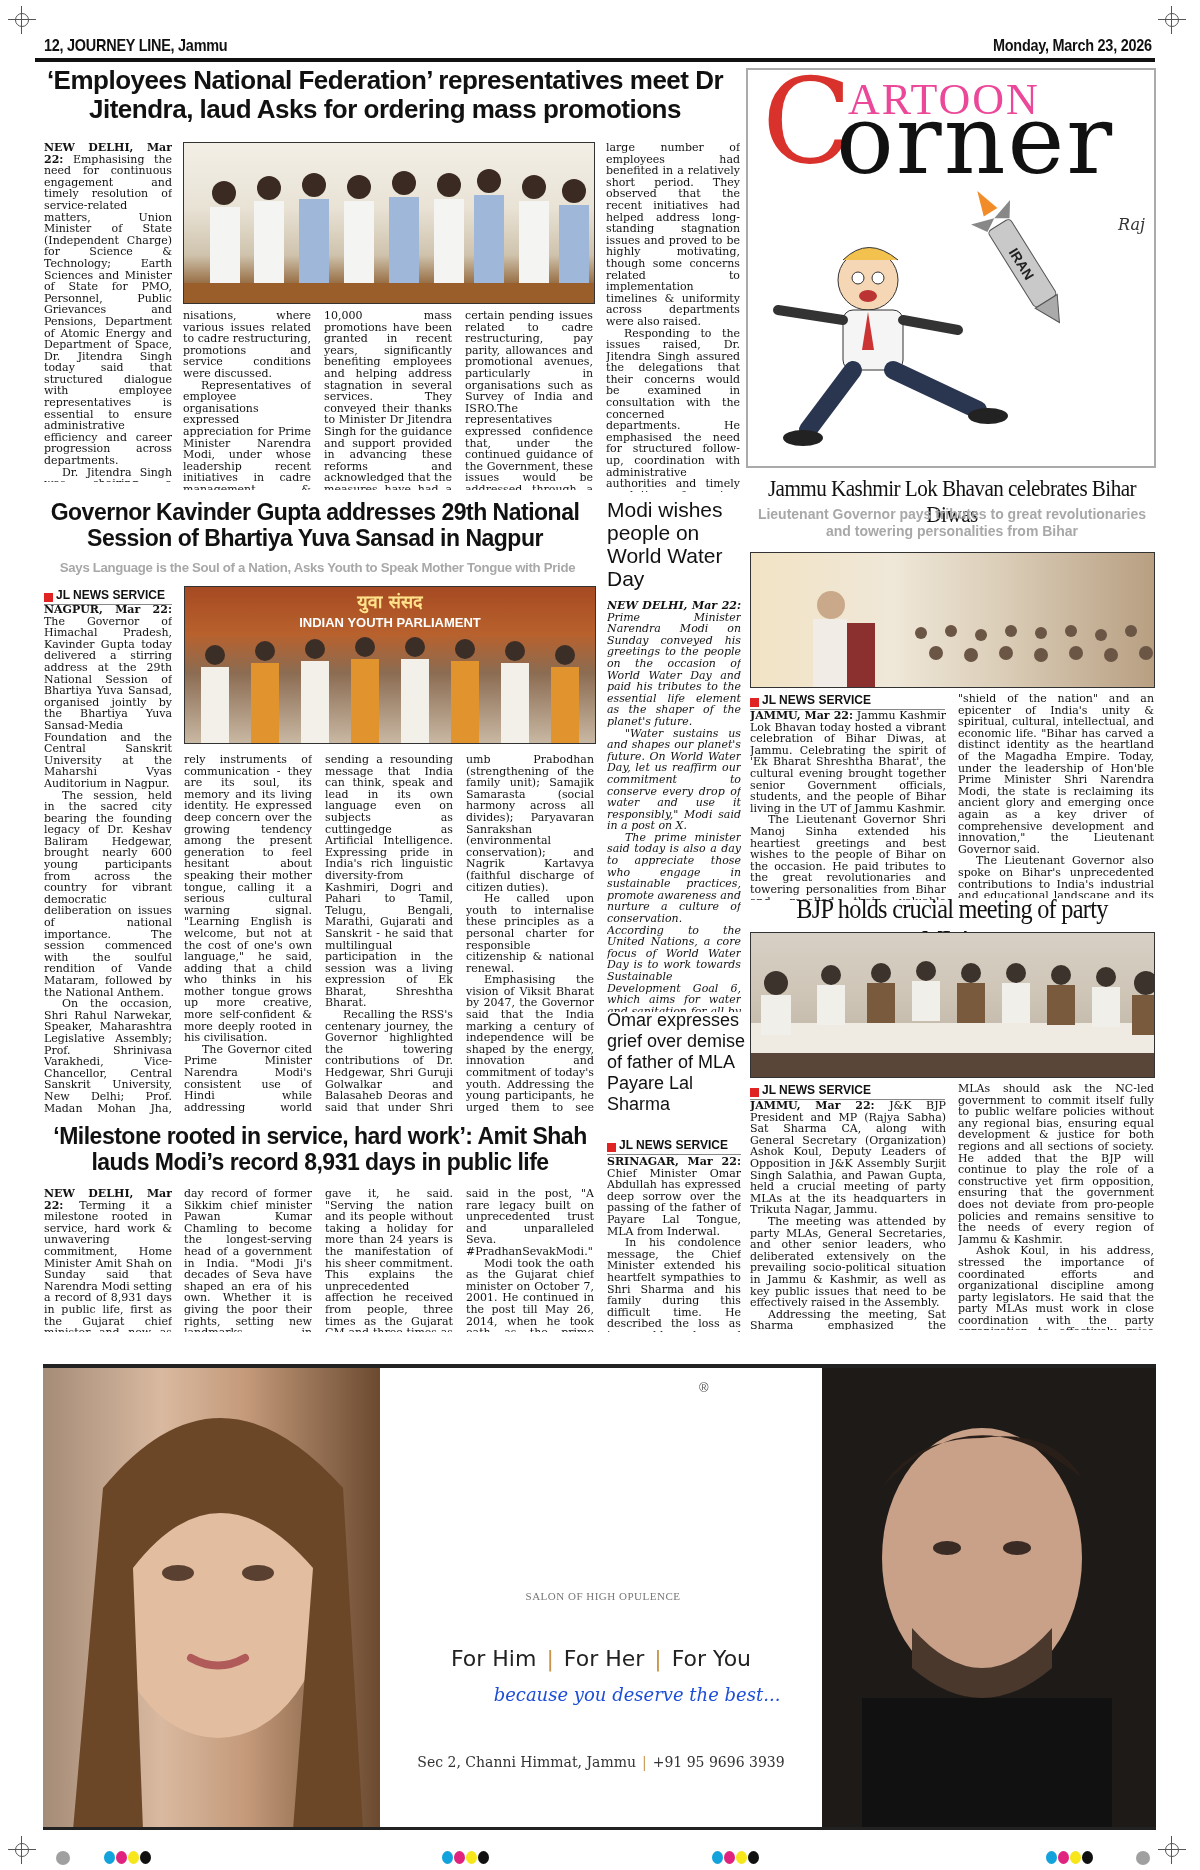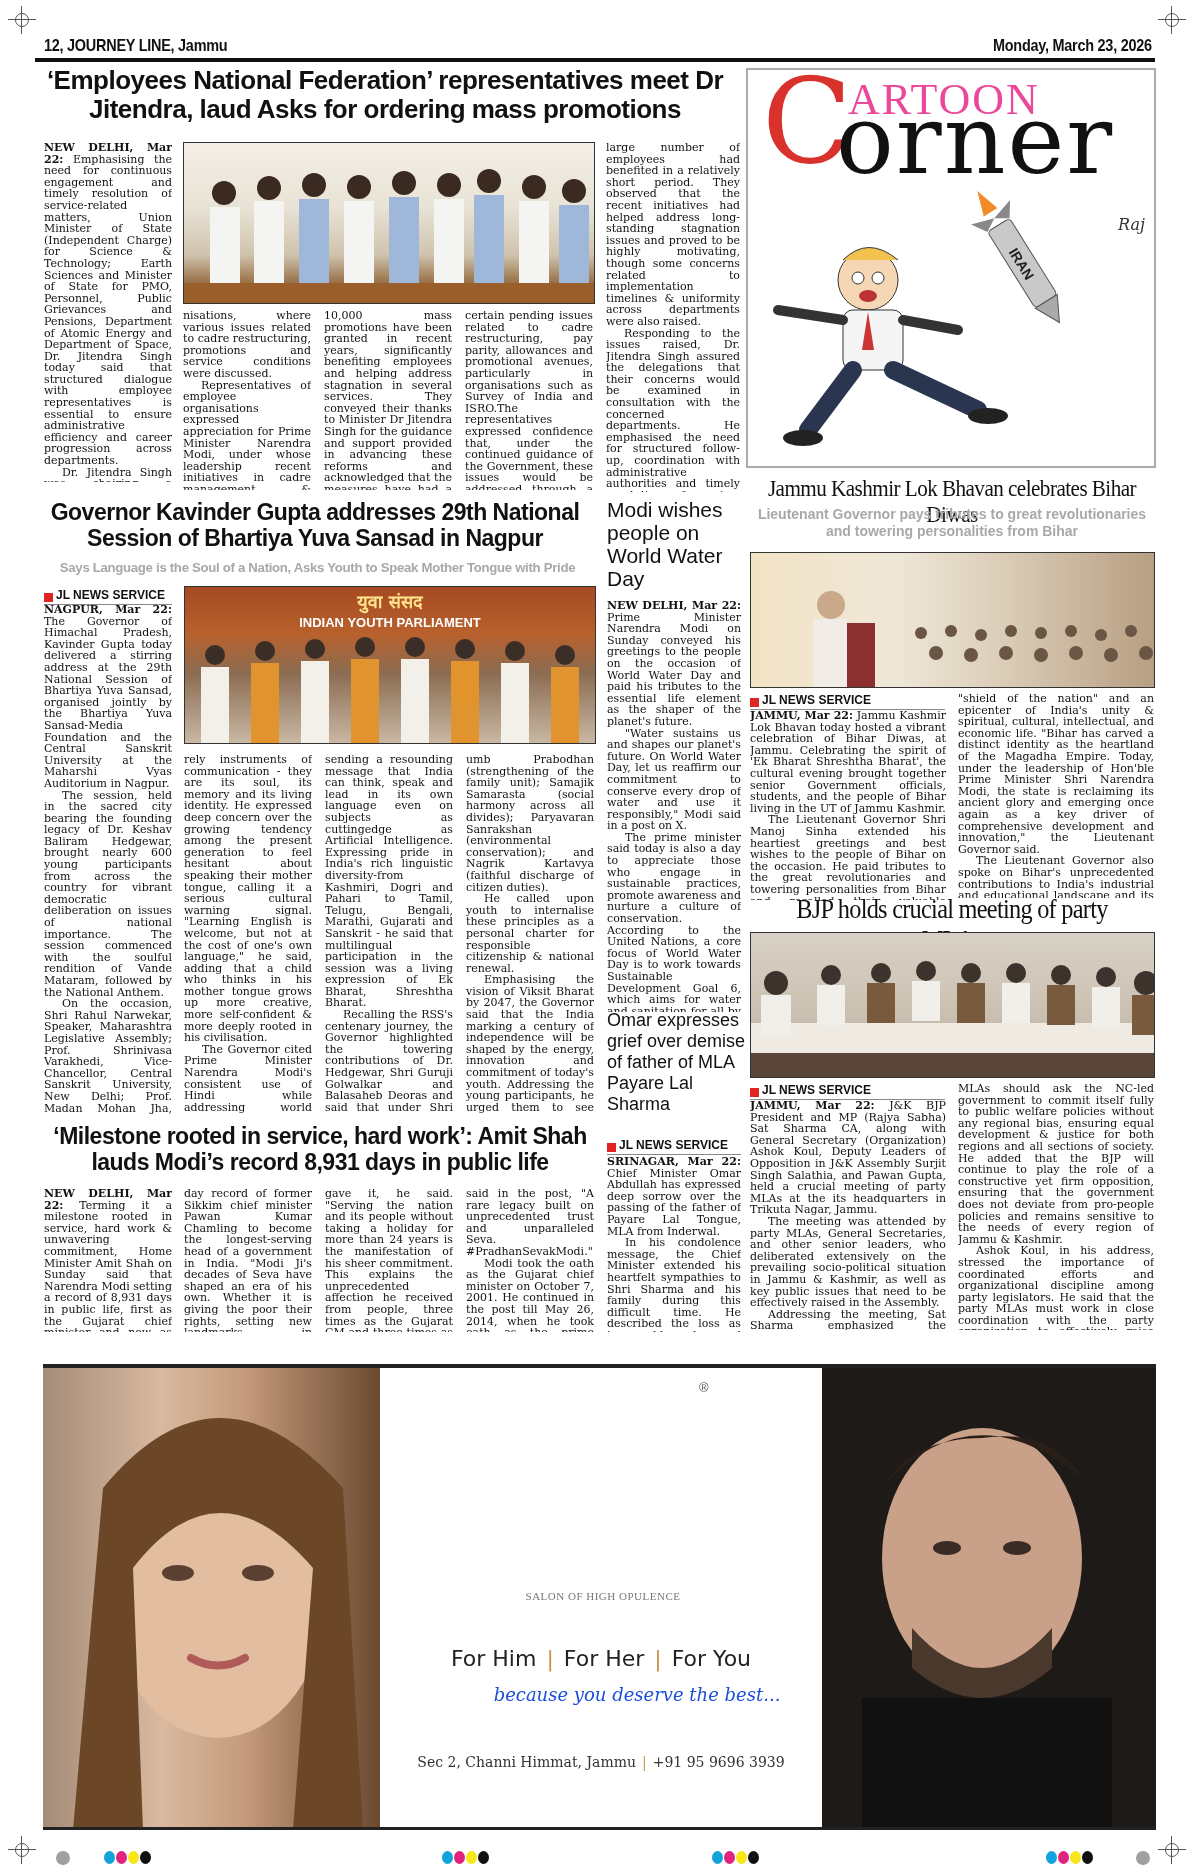--- a/index.html
+++ b/index.html
@@ -272,21 +272,21 @@
   </div>
   <div class="col body-text" style="left:466px;top:754px;width:128px;height:360px;">
     <p style="text-indent:0">umb Prabodhan (strengthening of the family unit); Samajik Samarasta (social harmony across all divides); Paryavaran Sanrakshan (environmental conservation); and Nagrik Kartavya (faithful discharge of citizen duties).</p>
     <p>He called upon youth to internalise these principles as a personal charter for responsible citizenship &amp; national renewal.</p>
     <p>Emphasising the vision of Viksit Bharat by 2047, the Governor said that the India marking a century of independence will be shaped by the energy, innovation and commitment of today's youth. Addressing the young participants, he urged them to see themselves not merely as beneficiaries of progress but as active builders of the nation's future, stressing that the dream of a developed India will be realised when young Indians combine knowledge, skills and a strong sense of national responsibility.</p>
   </div>
 </div>
 
 <div>
   <div style="position:absolute;left:607px;top:498px;width:140px;font-family:'Liberation Sans',sans-serif;font-size:21px;line-height:23px;">Modi wishes people on World Water Day</div>
-  <div class="col body-text" style="left:607px;top:600px;width:134px;height:412px;">
+  <div class="col body-text" style="left:607px;top:600px;width:134px;height:412px;font-style:italic;">
     <p><span class="dateline">NEW DELHI, Mar 22:</span> <span>Prime Minister Narendra Modi on Sunday conveyed his greetings to the people on the occasion of World Water Day and paid his tributes to the essential life element as the shaper of the planet's future.</span></p>
     <p>"Water sustains us and shapes our planet's future. On World Water Day, let us reaffirm our commitment to conserve every drop of water and use it responsibly," Modi said in a post on X.</p>
     <p>The prime minister said today is also a day to appreciate those who engage in sustainable practices, promote awareness and nurture a culture of conservation. According to the United Nations, a core focus of World Water Day is to work towards Sustainable Development Goal 6, which aims for water and sanitation for all by 2030.</p>
     <p>The 2026 World Water Day campaign calls for a transformative, rights-based approach, with women having equal voice, leadership, and opportunities in water decision-making, the UN said on its website.</p>
   </div>
 </div>
 
 <div>
   <div style="position:absolute;left:607px;top:1010px;width:140px;font-family:'Liberation Sans',sans-serif;font-size:18px;line-height:21px;">Omar expresses grief over demise of father of MLA Payare Lal Sharma</div>
   <div class="svc" style="position:absolute;left:607px;top:1138px;width:134px;">

